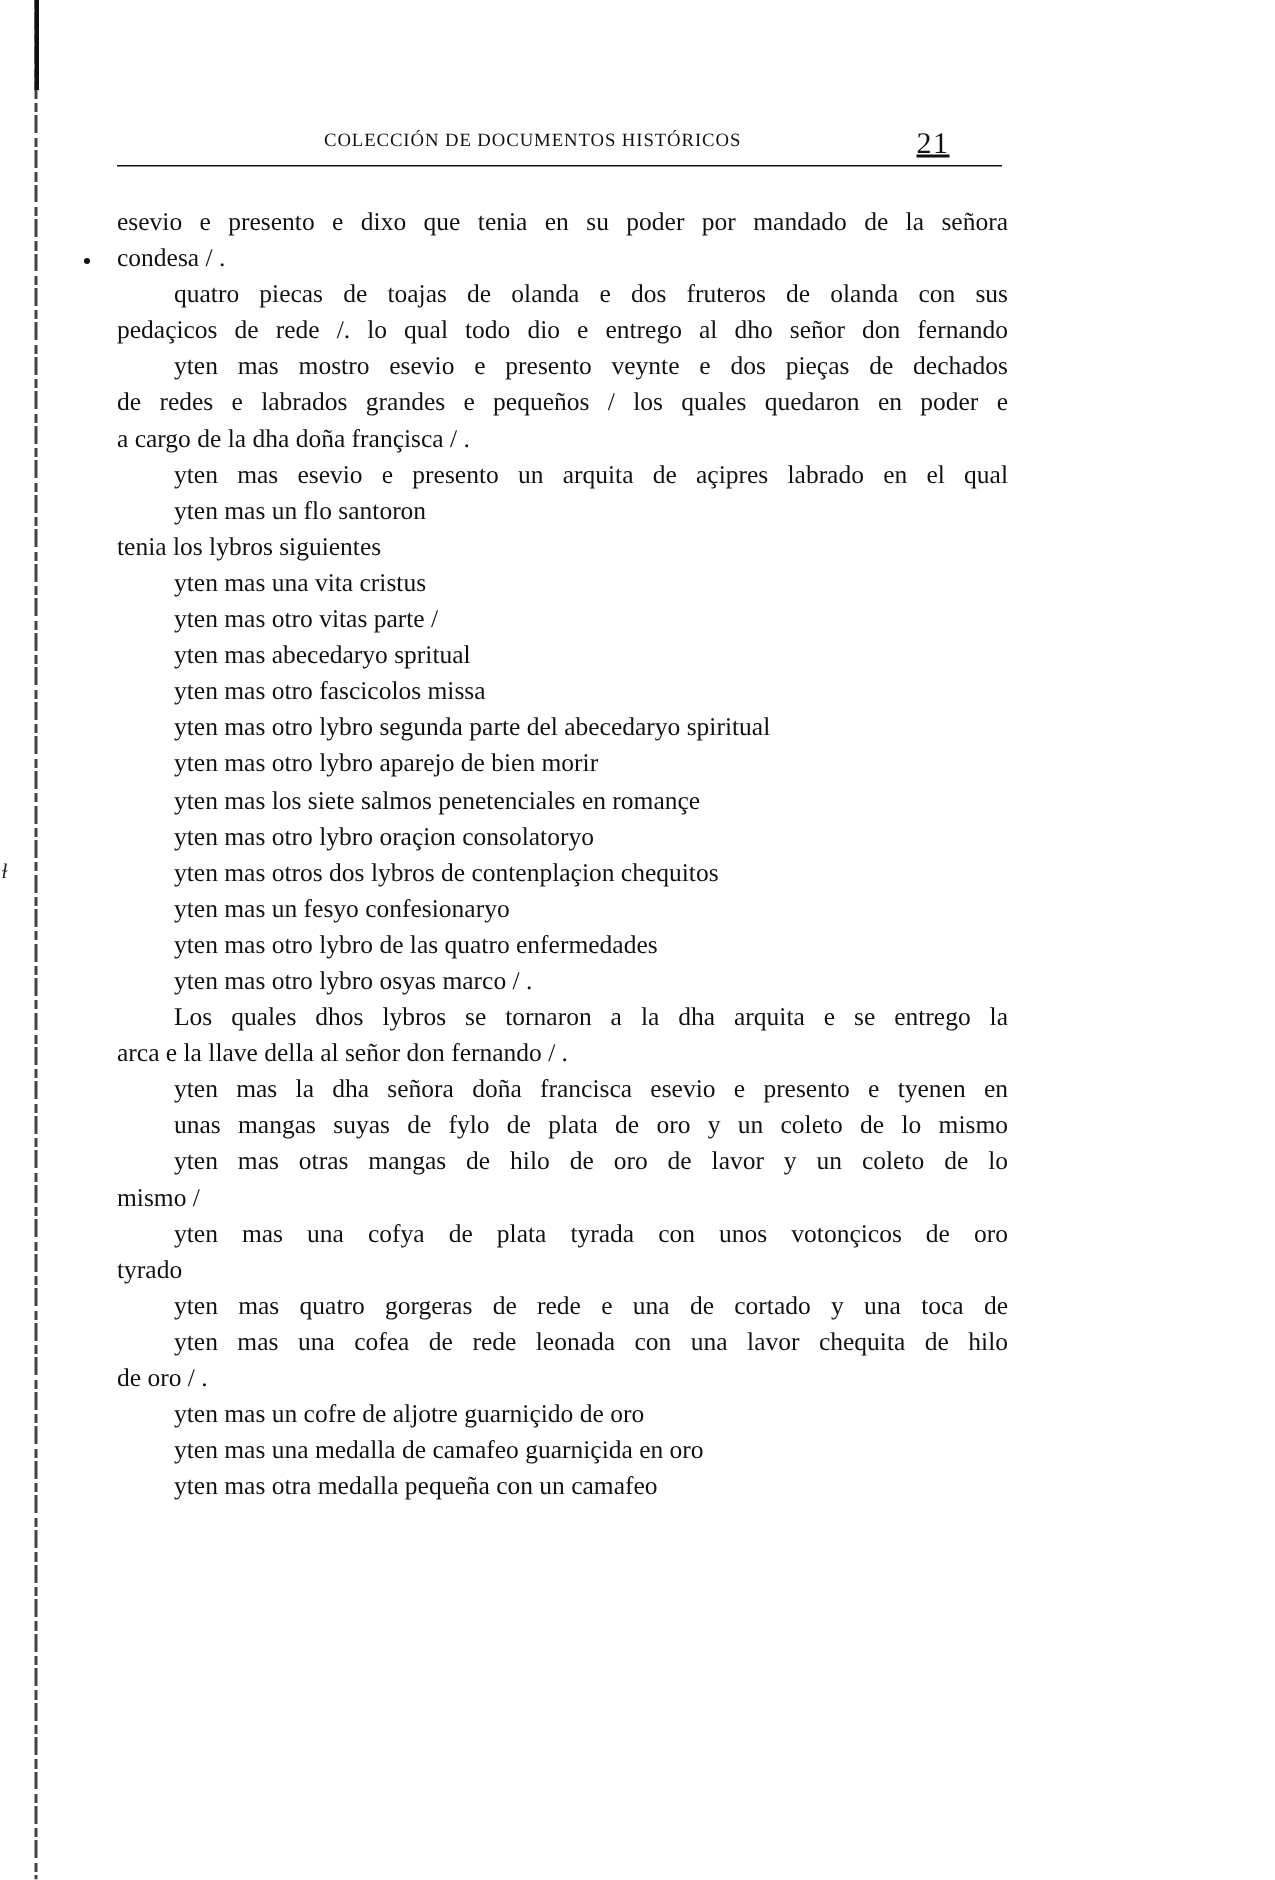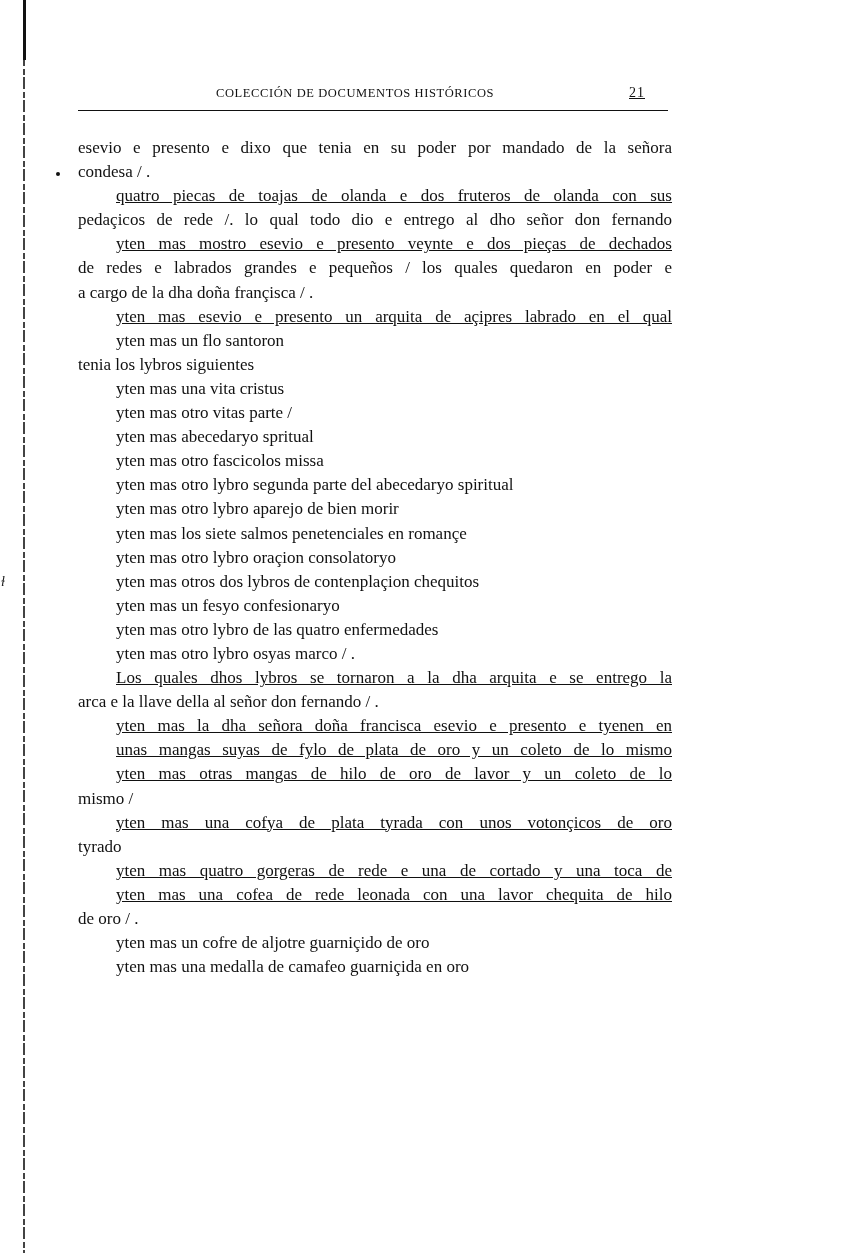--- a/index.html
+++ b/index.html
@@ -58,23 +58,23 @@
       top: 2px;
       font-size: 13.5px;
       letter-spacing: 0.6px;
       font-variant: small-caps;
       text-transform: uppercase;
       font-size: 12.5px;
       white-space: nowrap;
     }
     .page-number {
       position: absolute;
-      left: 551px;
+      left: 533px;
       top: 1px;
-      font-size: 14px;
+      font-size: 20px;
       letter-spacing: 1px;
       text-decoration: underline;
     }
     .head-rule {
       position: absolute;
       left: 78px;
       top: 110px;
       width: 590px;
       height: 1px;
       background: #111;
@@ -91,21 +91,21 @@
       font-size: 17px;
       white-space: nowrap;
     }
     .line.justify {
       text-align: justify;
       text-align-last: justify;
       white-space: normal;
       overflow: hidden;
     }
     .line.indent { padding-left: 38px; }
-    .line.indent.justify { width: 556px; text-decoration: underline; }
+    .line.indent.justify { width: 556px; }
   </style>
 </head>
 <body>
 
 <div class="scan-edge"></div>
 <div class="scan-edge-top"></div>
 <div class="margin-dot" style="left:56px; top:172px;"></div>
 <div class="margin-mark" style="left:1px; top:574px;">ɫ</div>
 
 <header class="running-head">
@@ -143,13 +143,14 @@
     <div class="line indent justify">unas mangas suyas de fylo de plata de oro y un coleto de lo mismo</div>
     <div class="line indent justify">yten mas otras mangas de hilo de oro de lavor y un coleto de lo</div>
     <div class="line">mismo /</div>
     <div class="line indent justify">yten mas una cofya de plata tyrada con unos votonçicos de oro</div>
     <div class="line">tyrado</div>
     <div class="line indent justify">yten mas quatro gorgeras de rede e una de cortado y una toca de</div>
     <div class="line indent justify">yten mas una cofea de rede leonada con una lavor chequita de hilo</div>
     <div class="line">de oro / .</div>
     <div class="line indent">yten mas un cofre de aljotre guarniçido de oro</div>
     <div class="line indent">yten mas una medalla de camafeo guarniçida en oro</div>
+    <div class="line indent">yten mas otra medalla pequeña con un camafeo</div>
   </main>
 
 </body></html>

